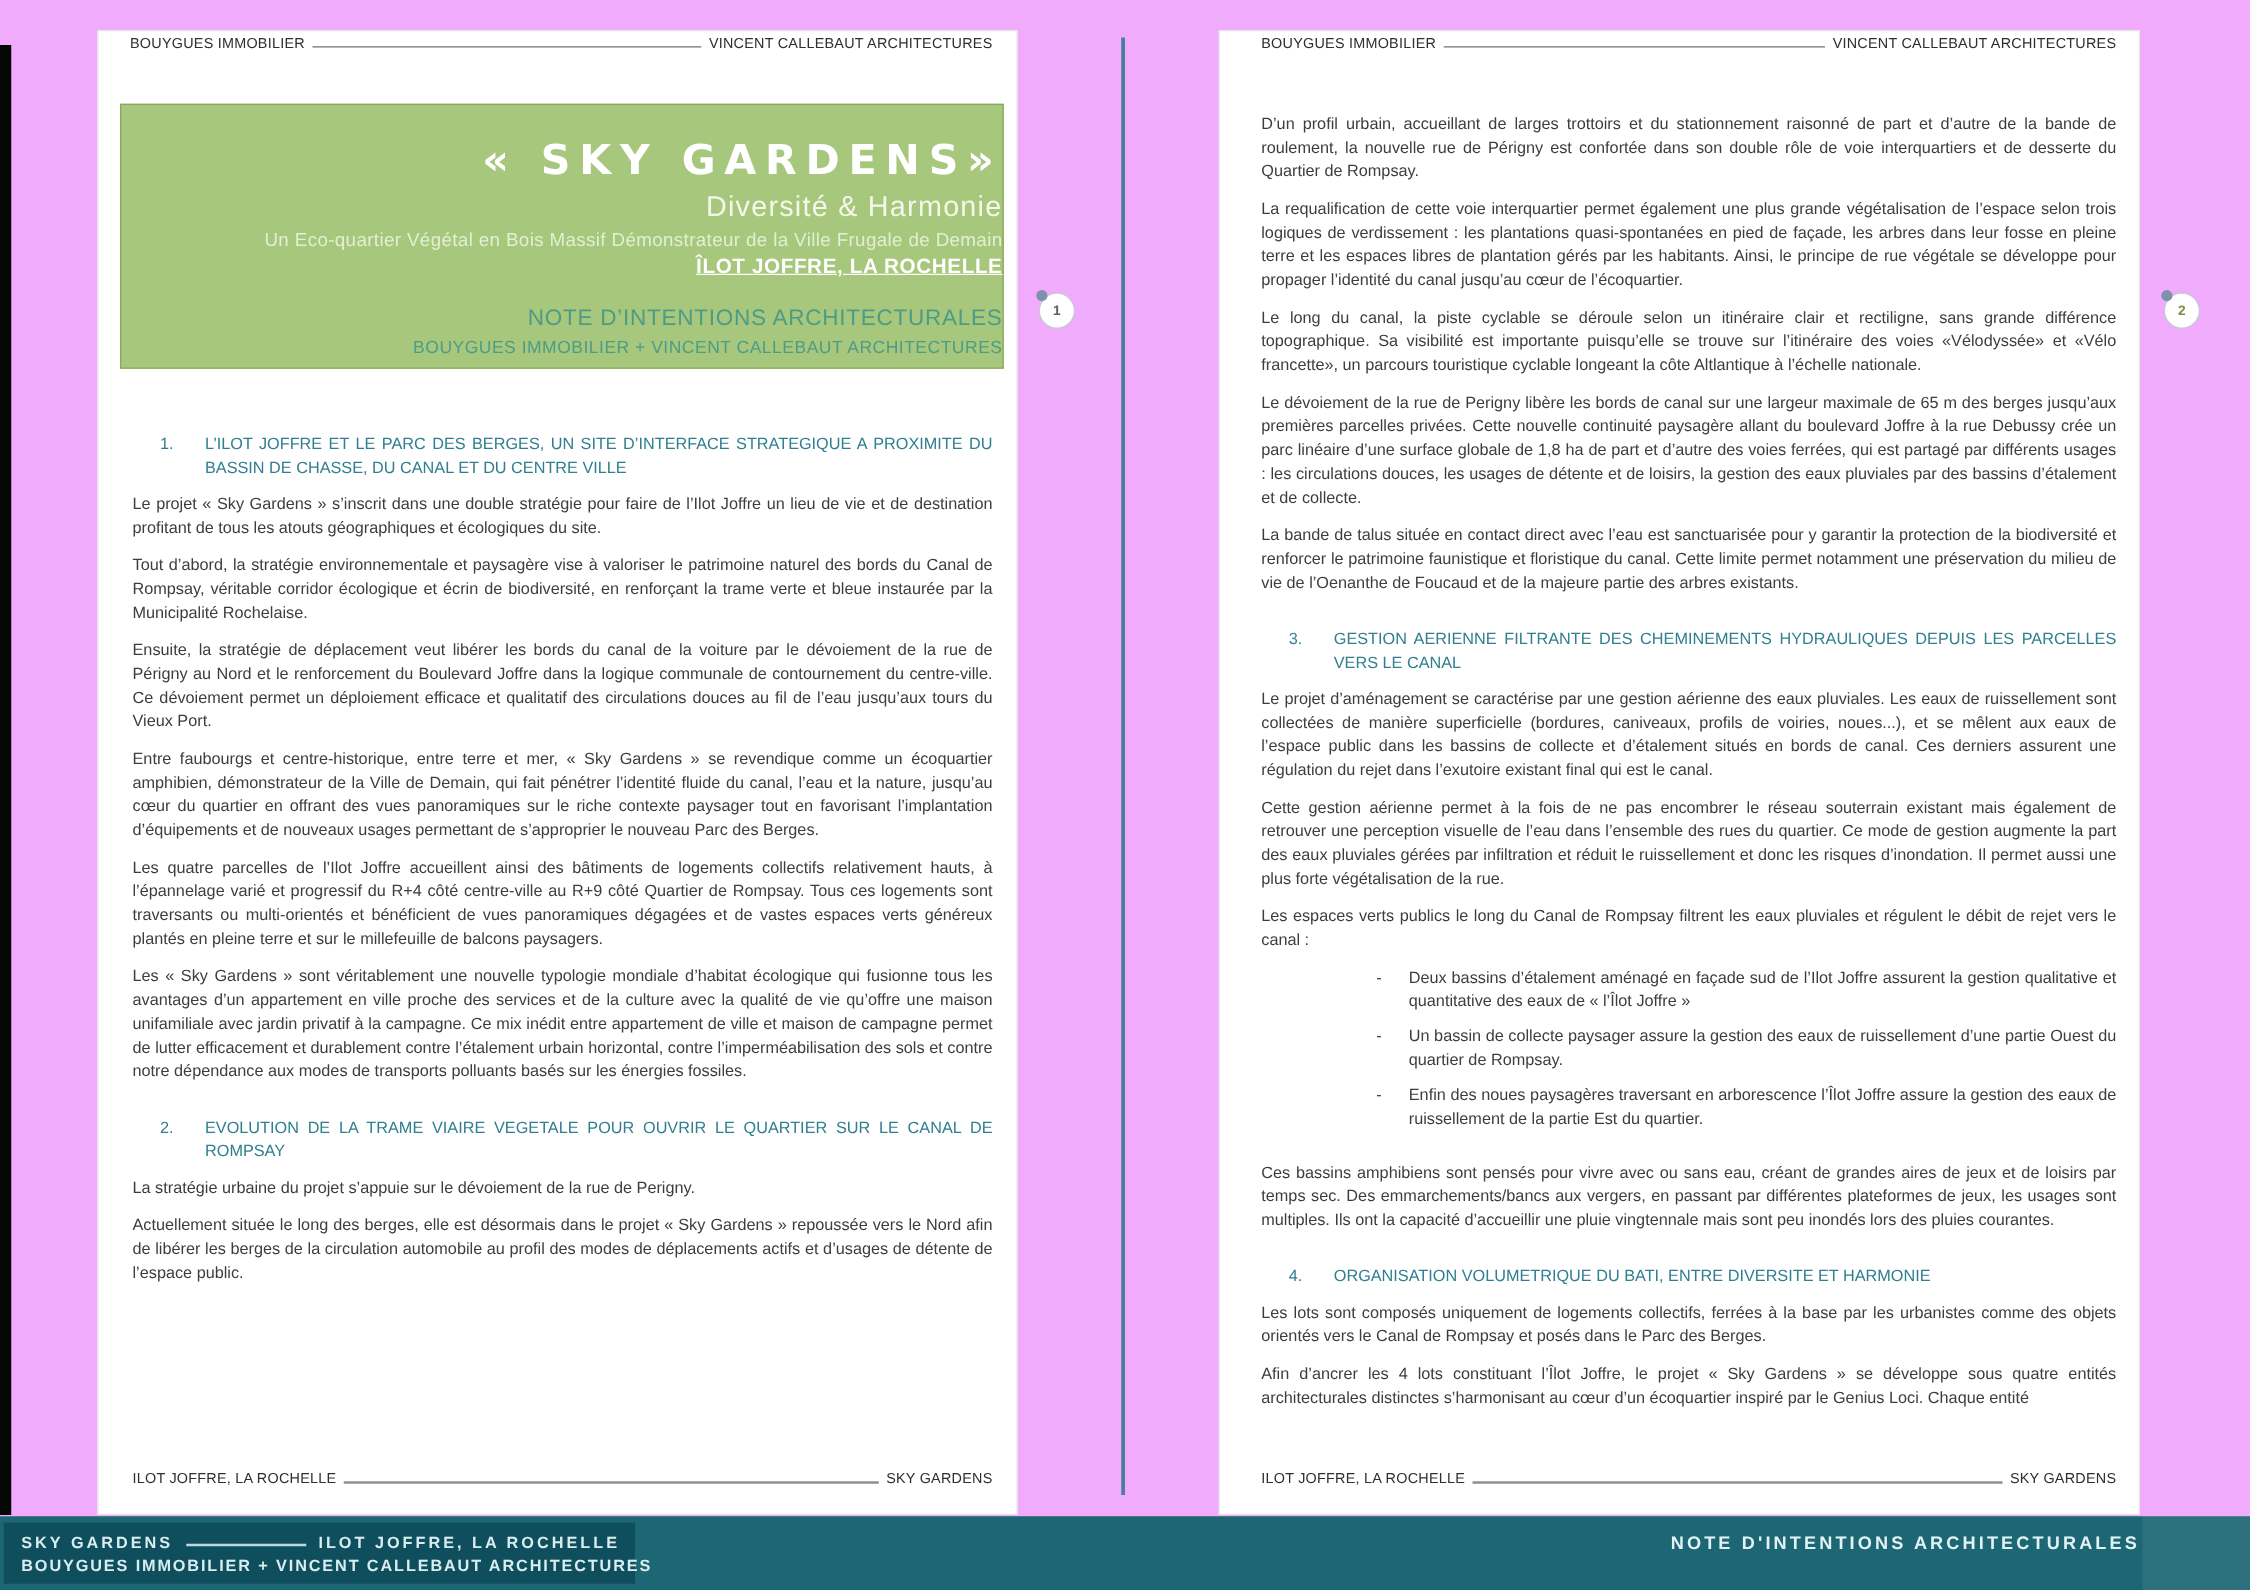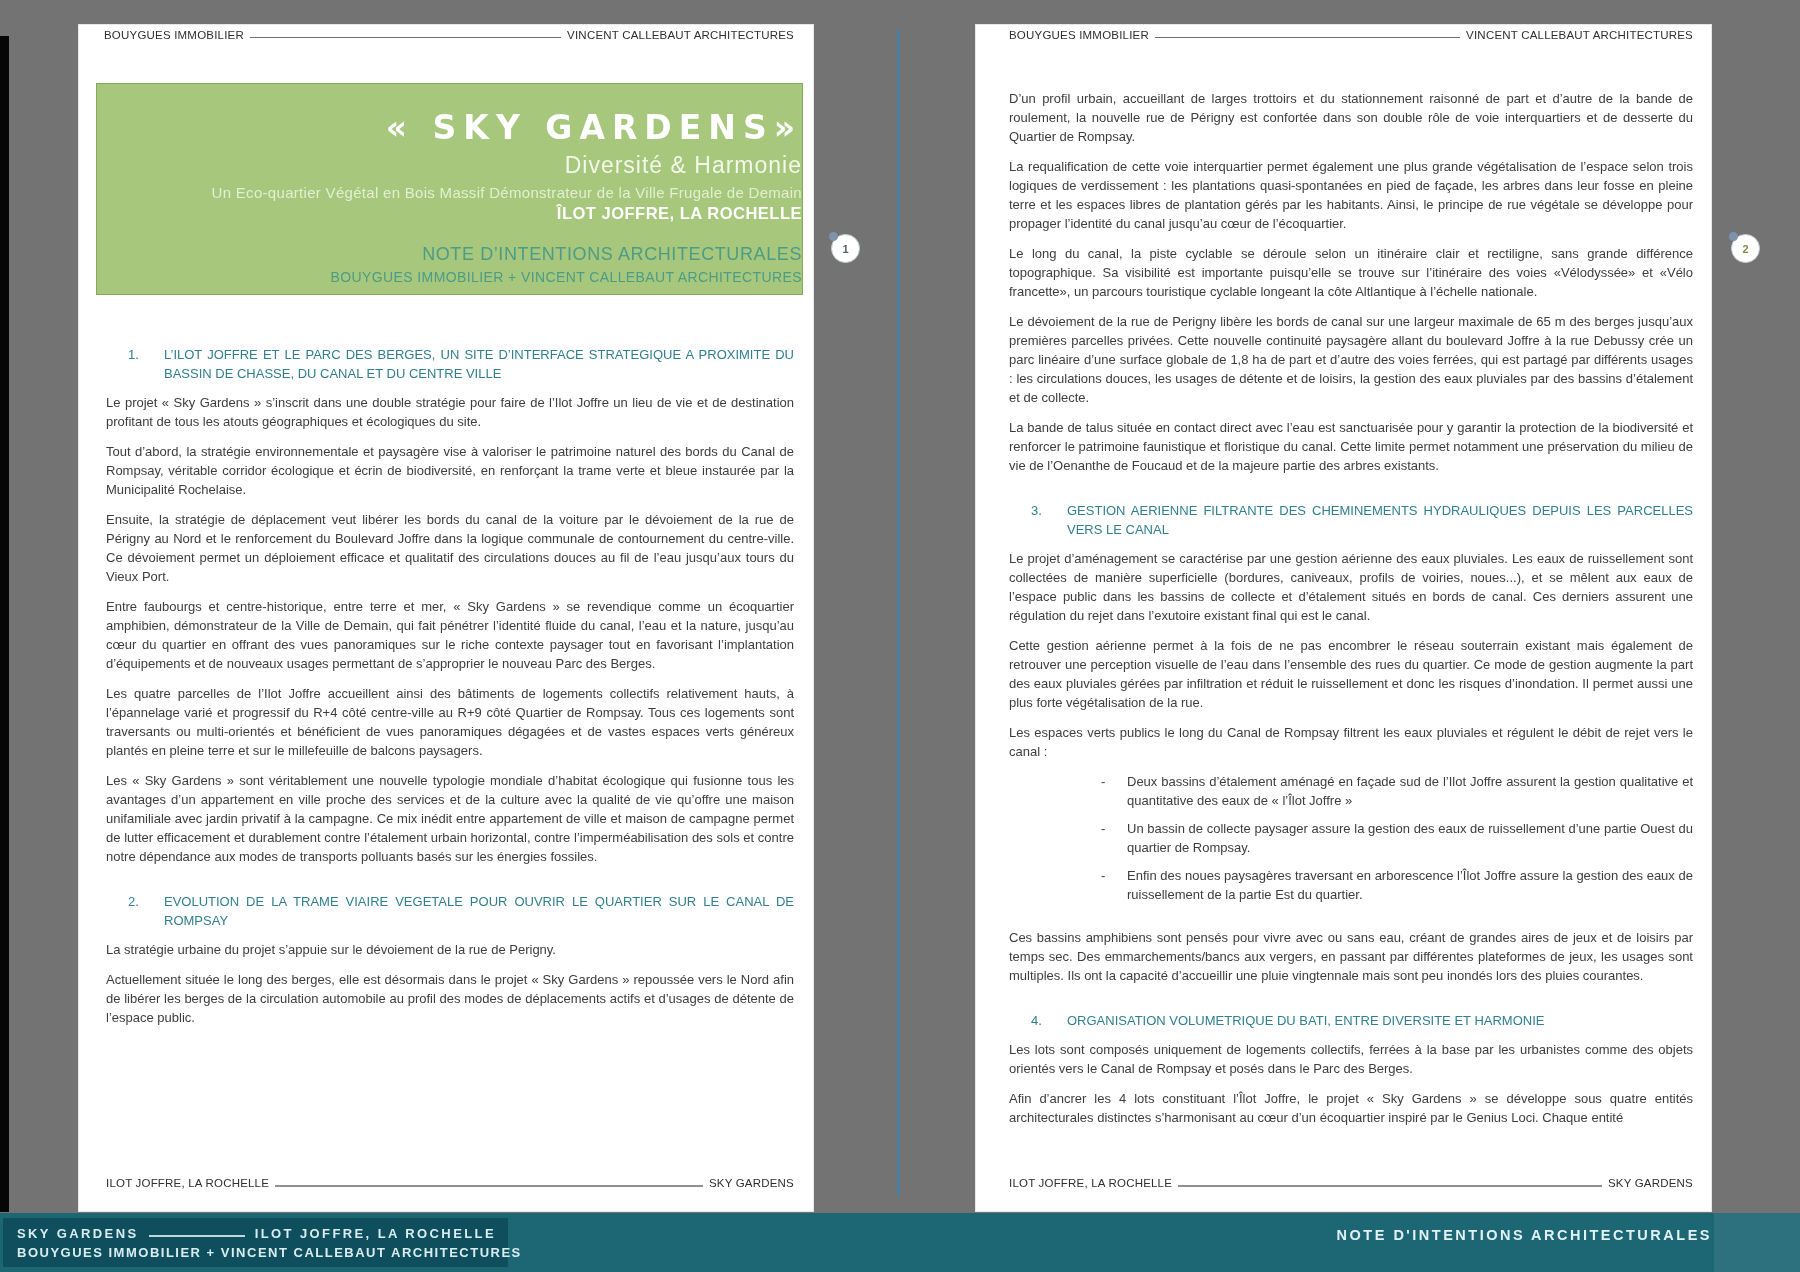--- a/index.html
+++ b/index.html
@@ -1,16 +1,16 @@
 <!DOCTYPE html>
 <html><head>
 <meta charset="utf-8">
 <style>
   html,body{margin:0;padding:0;background:#ffffff;}
-  .canvas{position:relative;width:1800px;height:1272px;background:#737373;overflow:hidden;
+  .canvas{position:relative;width:1800px;height:1272px;background:#f0abfc;overflow:hidden;
           font-family:"Liberation Sans","DejaVu Sans",sans-serif;color:#3d3d3d;}
 
   .left-strip{position:absolute;left:0;top:36px;width:9px;height:1176px;background:#060606;}
   .divider{position:absolute;left:897px;top:30px;width:3px;height:1166px;background:#4a7e9e;}
 
   .page{position:absolute;top:24px;height:1188px;background:#ffffff;border:1px solid #e7e7e7;box-sizing:border-box;}
   #pageL{left:78px;width:736px;}
   #pageR{left:975px;width:737px;}
 
   .meta{position:absolute;display:flex;align-items:flex-end;font-size:11.5px;
@@ -21,21 +21,21 @@
   #pageL .meta.footer{left:27px;top:1152px;width:688px;}
   #pageR .meta.header{left:33px;top:4px;width:684px;}
   #pageR .meta.footer{left:33px;top:1152px;width:684px;}
 
   .cover{position:absolute;left:17px;top:58px;width:707px;height:212px;background:#a6c77c;
          border:1px solid #84a958;box-sizing:border-box;text-align:right;padding-top:24px;}
   .cover-title{font-family:"DejaVu Sans","Liberation Sans",sans-serif;font-size:33px;font-weight:800;
                letter-spacing:7px;color:#ffffff;}
   .cover-sub{font-size:23px;color:#f3f8ea;margin-top:5px;letter-spacing:1px;}
   .cover-tag{font-size:15px;color:#e3efd2;margin-top:5px;letter-spacing:.3px;}
-  .cover-loc{font-size:16.5px;font-weight:bold;color:#ffffff;margin-top:3px;letter-spacing:.5px;}
+  .cover-loc{font-size:16.5px;font-weight:bold;color:#ffffff;margin-top:3px;letter-spacing:.5px;text-decoration:underline;}
   .cover-doc{font-size:18px;font-weight:400;color:#4d9c87;margin-top:21px;letter-spacing:.6px;}
   .cover-auth{font-size:14px;color:#4d9c87;margin-top:4px;letter-spacing:.4px;}
 
   .content{position:absolute;font-size:13px;line-height:19px;text-align:justify;}
   #pageL .content{left:27px;top:320px;width:688px;}
   #pageR .content{left:33px;top:64px;width:684px;}
 
   p.doc{margin:0 0 11px 0;text-align:justify;}
   p.after{margin-top:24px;}
 

